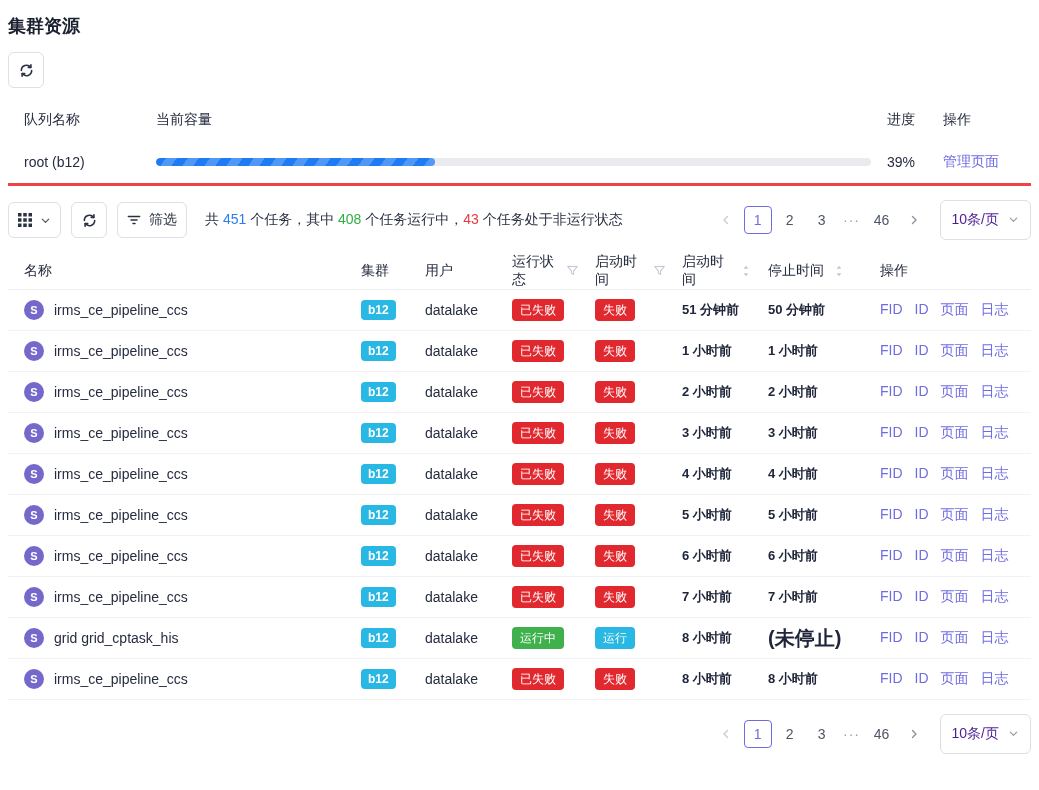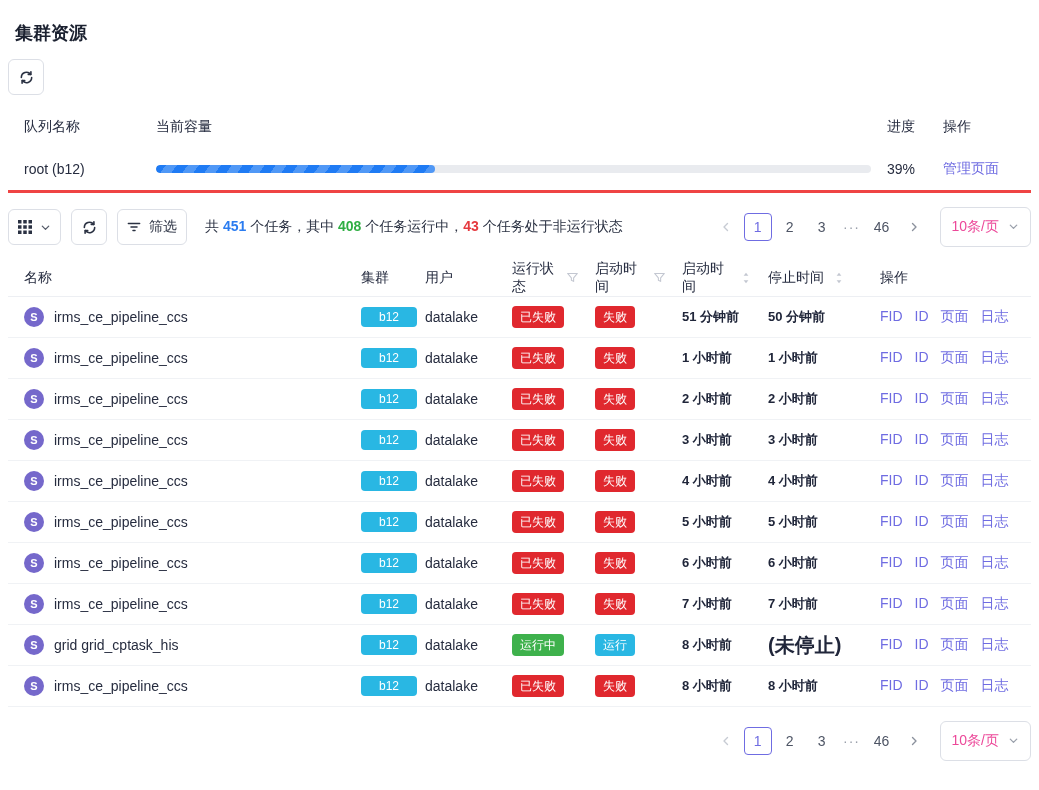--- a/index.html
+++ b/index.html
@@ -4,21 +4,21 @@
 <style>
   * { box-sizing: border-box; }
   html,body { margin:0; padding:0; }
   body {
     width:1039px; height:790px; background:#fff; overflow:hidden;
     font-family:"Liberation Sans","DejaVu Sans",sans-serif;
     color:#262c3f; font-size:14px;
   }
   .container { padding:14px 8px 0 8px; width:1039px; }
 
-  .section-title { font-size:18px; font-weight:700; color:#1b2130; margin:7px; line-height:24px; }
+  .section-title { font-size:18px; font-weight:700; color:#1b2130; margin:0; line-height:24px; }
 
   
   .icon-btn {
     height:36px; min-width:36px; padding:0 9px;
     display:inline-flex; align-items:center; justify-content:center; gap:8px;
     background:#fff; border:1px solid #dcdfe6; border-radius:6px;
     color:#2a3142; cursor:pointer; font-size:14px; font-family:inherit;
   }
   .icon-btn svg { display:block; }
 
@@ -32,60 +32,60 @@
   .bar-fill {
     height:100%; border-radius:5px; background-color:var(--c-progress);
     background-image:repeating-linear-gradient(-55deg, rgba(255,255,255,.22) 0 9px, transparent 9px 18px);
   }
   .act-link { color:var(--c-accent); text-decoration:none; cursor:pointer; }
 
   
   .tasks-title { margin-top:24px; }
   .toolbar { margin-top:14px; display:flex; align-items:center; gap:10px; }
   .summary { margin-left:8px; color:#2a3142; }
-  .num { font-weight:700; }
+  .num { font-weight:400; }
   .num-info { color:var(--c-info); }
   .num-success { color:var(--c-success); }
   .num-error { color:var(--c-error2); }
 
   
   .pagination { display:flex; align-items:center; gap:4px; margin-left:auto; }
   .pg-btn, .pg-num {
     height:28px; min-width:28px; border:1px solid transparent; background:transparent;
     border-radius:4px; display:inline-flex; align-items:center; justify-content:center;
     color:#4e5565; font-size:14px; cursor:pointer; font-family:inherit; padding:0 4px;
   }
   .pg-num.active { border-color:var(--c-accent); color:var(--c-accent); }
   .pg-prev { color:#c7cbd3; }
   .pg-next { color:#8b919d; }
   .pg-ellipsis { color:#9aa0ab; min-width:24px; text-align:center; letter-spacing:1px; cursor:pointer; }
   .page-size {
     height:40px; margin-left:8px; padding:17px 11px; border:1px solid #dcdfe6; border-radius:6px;
-    display:inline-flex; align-items:center; gap:9px; color:#ec4899; cursor:pointer; background:#fff;
+    display:inline-flex; align-items:center; gap:9px; color:#4c1d95; cursor:pointer; background:#fff;
   }
   .page-size svg { color:#9aa0ab; }
 
   
   .t-head, .t-row {
     display:grid; align-items:center;
     grid-template-columns:1fr 64px 87px 83px 87px 86px 112px 159px;
   }
   .t-head { margin-top:12px; height:38px; border-bottom:1px solid #edeff3; color:#252b3f; font-weight:500; }
   .t-row { height:41px; border-bottom:1px solid #f0f2f5; }
   .head-cell { display:flex; align-items:center; gap:9px; }
   .funnel-icon, .sorter-icon { color:#c3c7d1; cursor:pointer; display:inline-flex; }
   .name-cell { display:flex; align-items:center; gap:10px; }
   .avatar {
     width:20px; height:20px; border-radius:50%; background:var(--c-avatar);
     color:#fff; font-size:11px; font-weight:600; display:inline-flex; align-items:center; justify-content:center;
     flex:0 0 20px;
   }
   .tag {
-    display:inline-block; padding:2px 18px; border-radius:4px; background:var(--c-processing);
-    color:#fff; font-size:12px; font-weight:400; line-height:16px;
+    display:inline-block; padding:2px 7px; border-radius:4px; background:var(--c-processing);
+    color:#fff; font-size:12px; font-weight:700; line-height:16px;
   }
   .badge {
     display:inline-block; padding:3px 8px; border-radius:4px; color:#fff; font-size:12px; line-height:16px;
   }
   .badge--error { background:var(--c-error); }
   .badge--running { background:var(--c-running); }
   .badge--processing { background:var(--c-processing); }
   .time { font-weight:700; font-size:13px; color:#20263a; }
   .time.plain { font-weight:700; font-size:20px; }
   .actions-cell { display:flex; gap:12px; }

